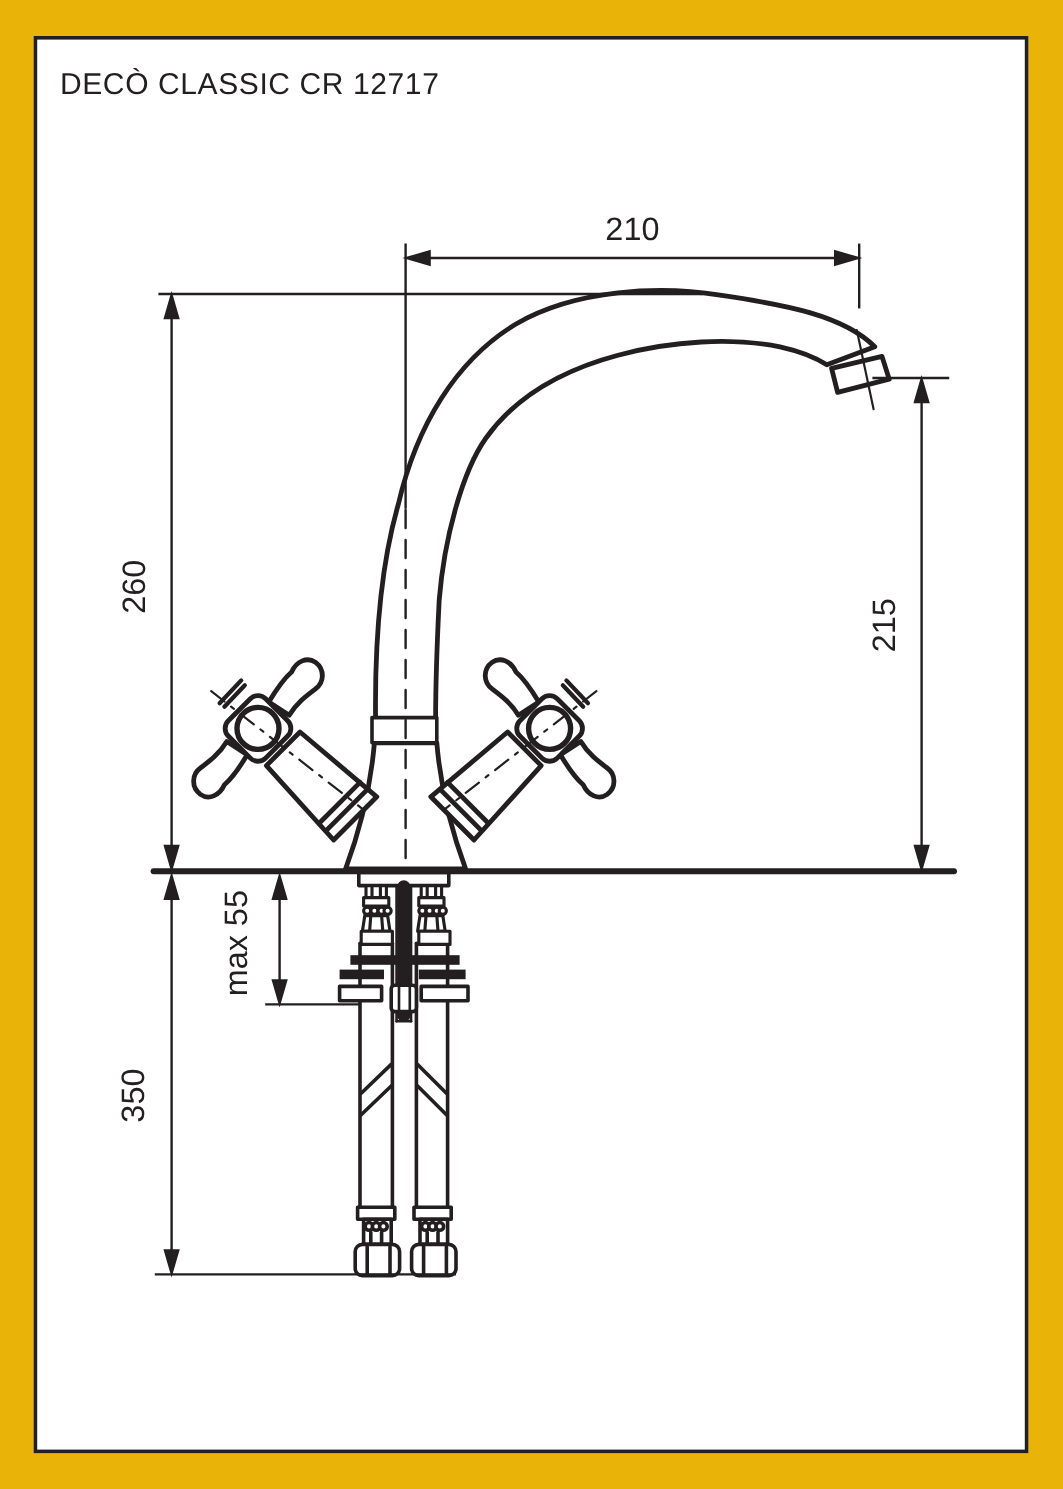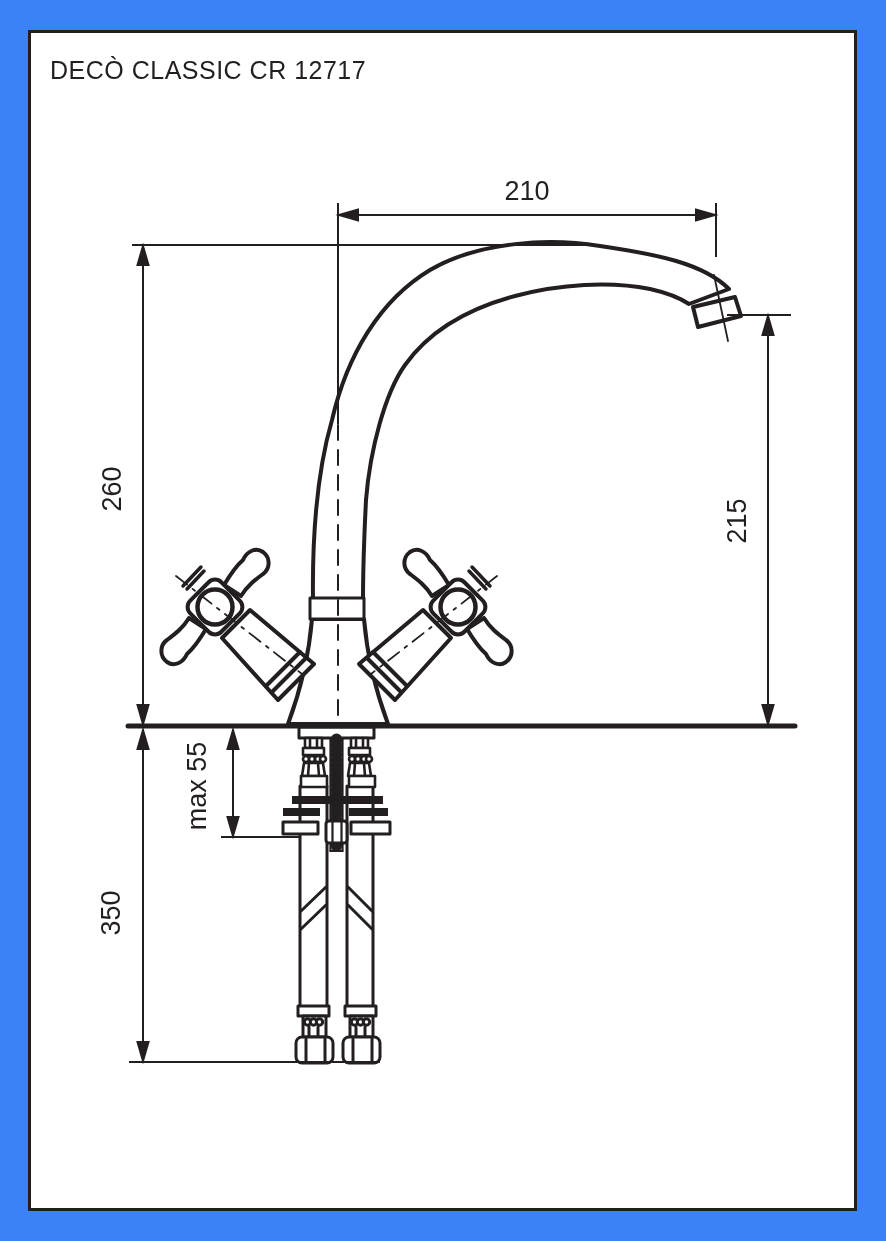--- a/index.html
+++ b/index.html
@@ -1,19 +1,19 @@
 <!DOCTYPE html>
 <html><head>
 <meta charset="utf-8">
 <style>
   html,body{margin:0;padding:0;background:#ffffff;}
   .page{
     position:relative;
     width:886px;height:1241px;
-    background:#3b82f6;
+    background:#eab308;
     font-family:"Liberation Sans", sans-serif;
     overflow:hidden;
   }
   .frame{
     position:absolute;
     left:28px;top:30px;width:829px;height:1181px;
     border:3.5px solid #231f20;
     box-sizing:border-box;
     background:#ffffff;
   }

